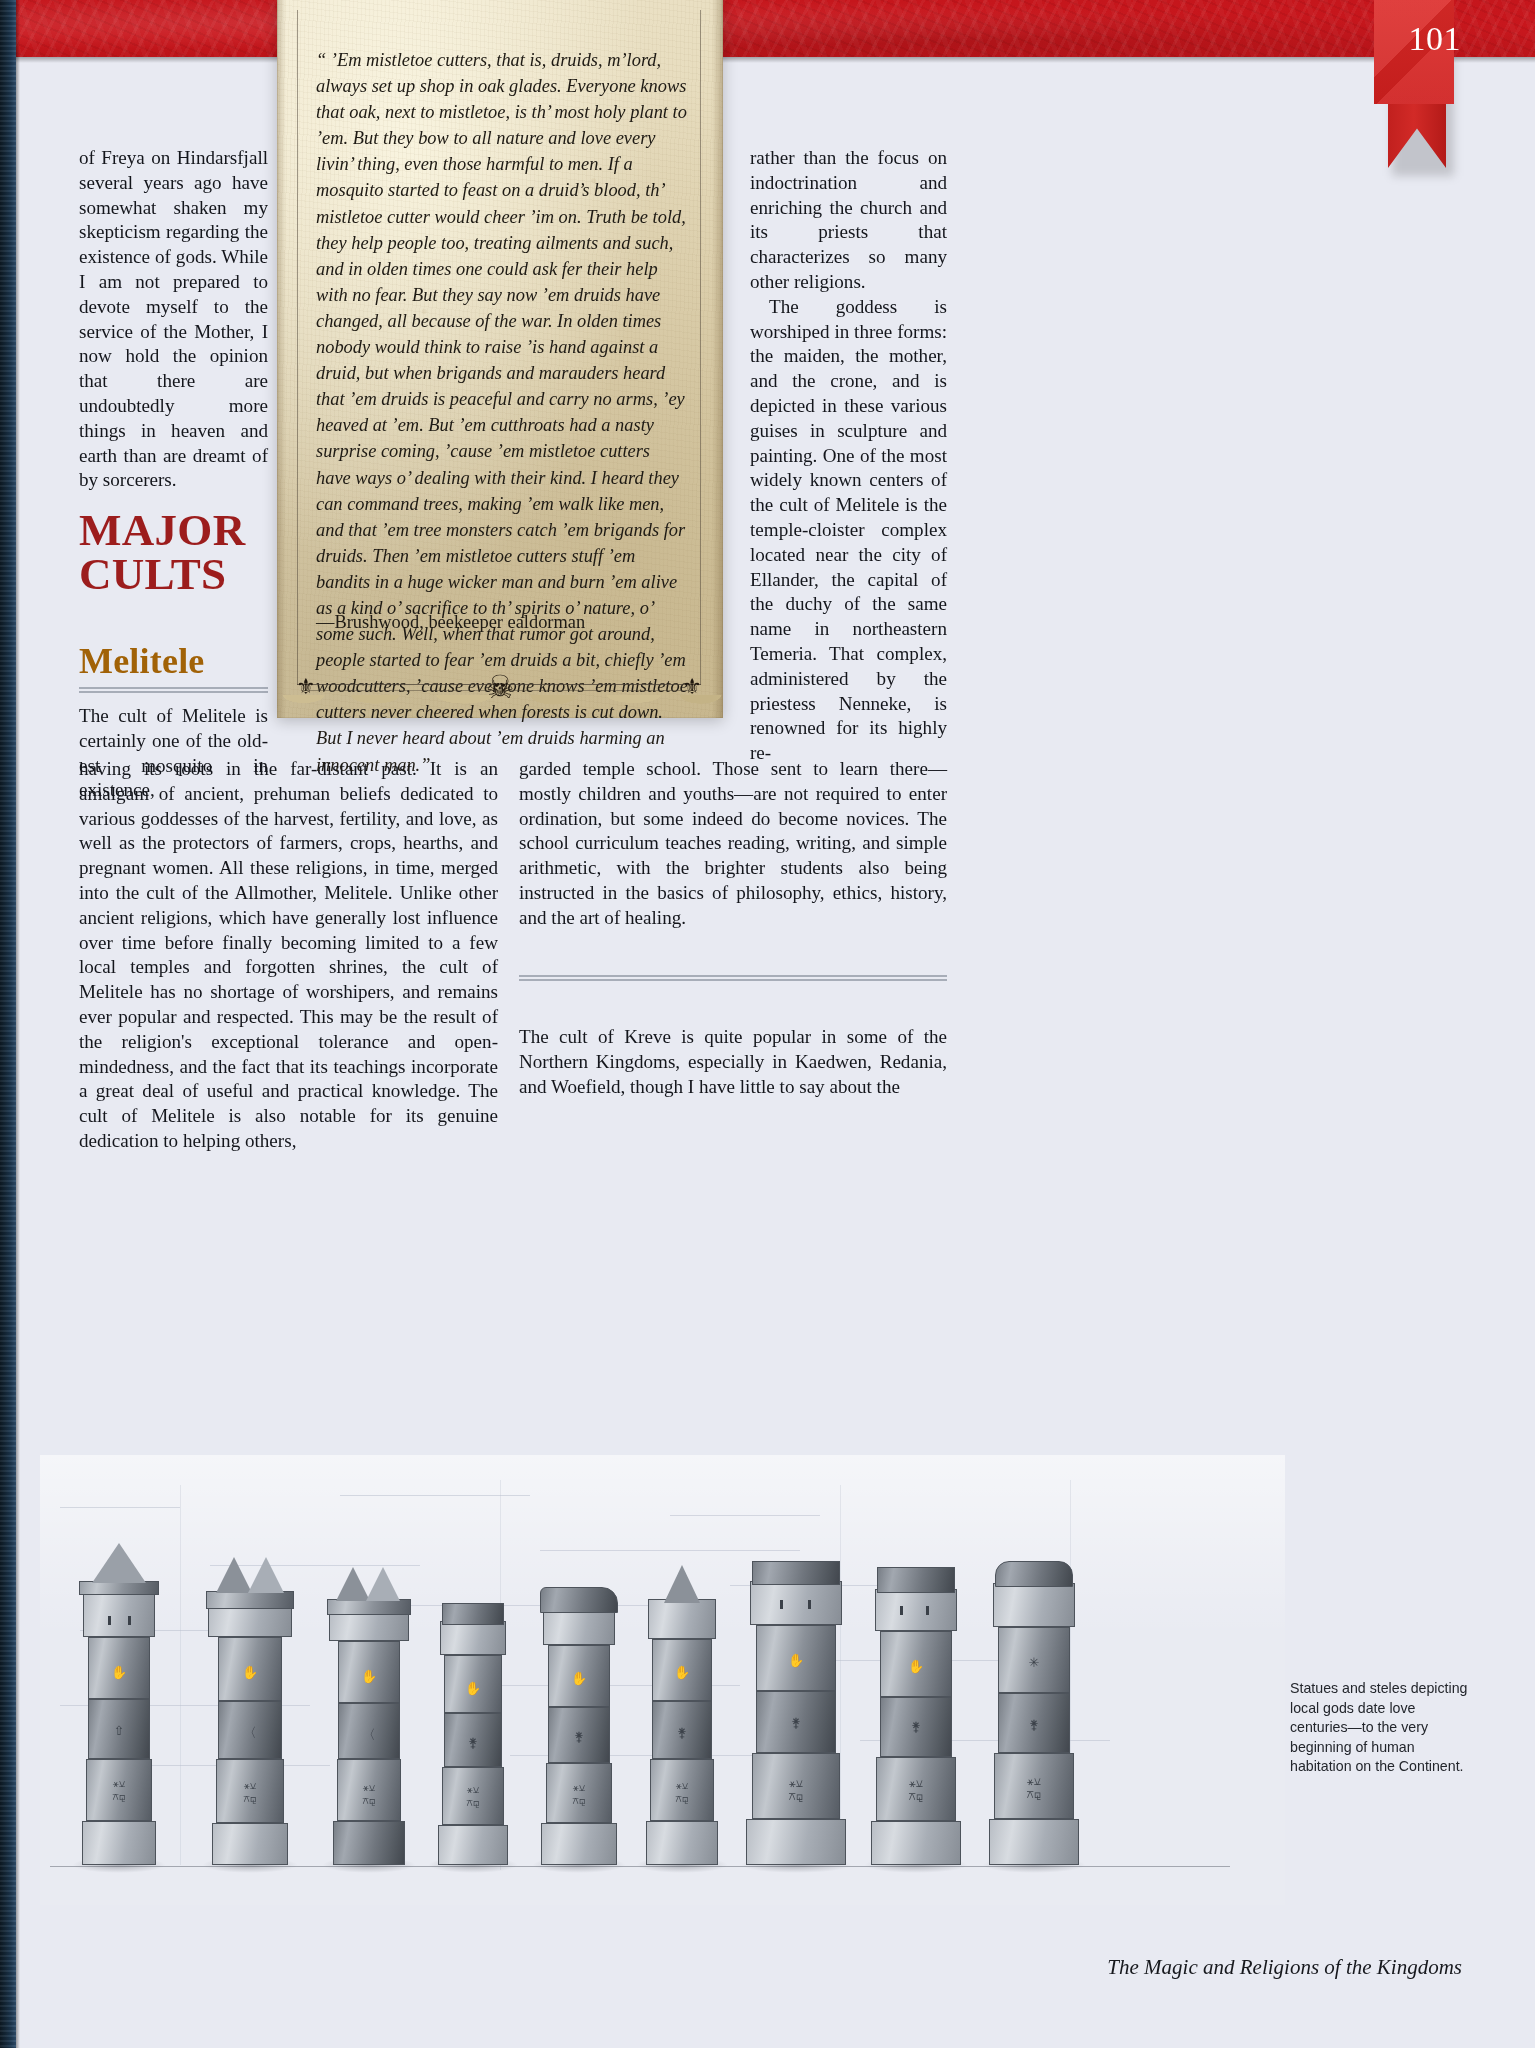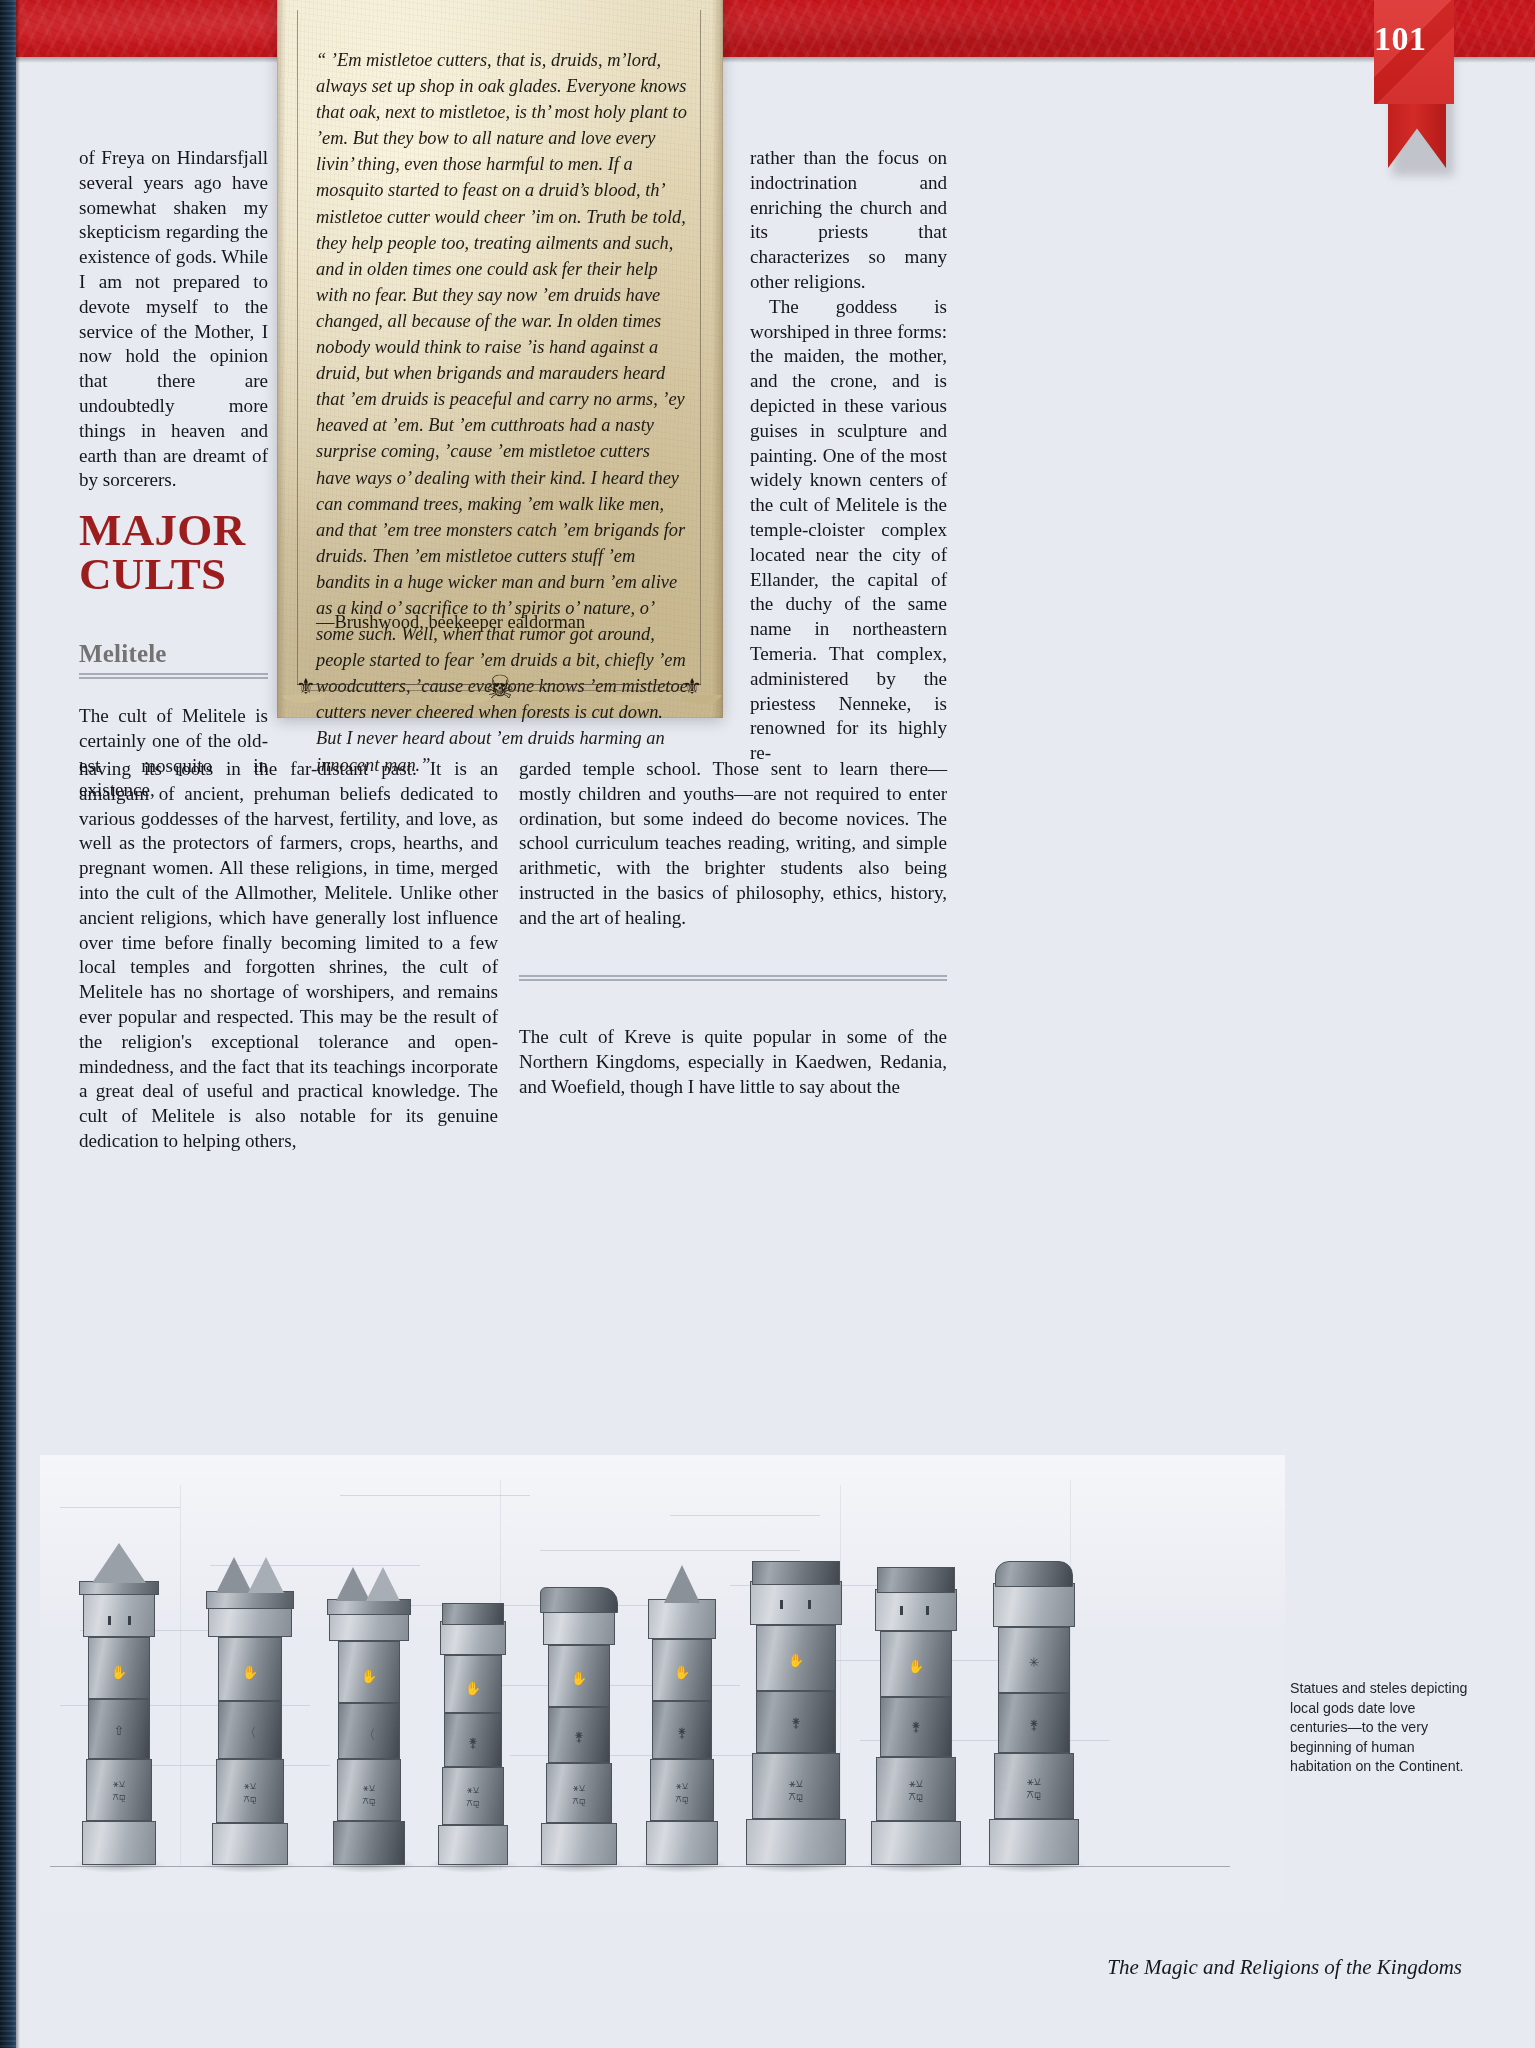--- a/index.html
+++ b/index.html
@@ -48,22 +48,22 @@
   
   .ribbon{position:absolute;left:1374px;top:0;width:80px;height:180px;z-index:9;}
   .ribbon-body{
     position:absolute;left:0;top:0;width:80px;height:104px;
     background:
       linear-gradient(135deg, rgba(255,255,255,.10) 0 42%, rgba(0,0,0,.06) 42% 58%, rgba(255,255,255,.08) 58% 100%),
       linear-gradient(to bottom,#dc2a28,#cf1f1e);
     z-index:3;
   }
   .ribbon-num{
-    position:absolute;left:0;top:20px;width:87px;text-align:left;
-    font-family:"Liberation Serif",serif;font-weight:bold;font-size:34px;
+    position:absolute;left:0;top:20px;width:87px;text-align:right;
+    font-family:"Liberation Serif",serif;font-weight:normal;font-size:34px;
     color:#fff;letter-spacing:.5px;z-index:4;
   }
   .ribbon-tail{
     position:absolute;left:14px;top:52px;width:58px;height:116px;
     background:linear-gradient(to right,#c1201e,#d22a27 45%,#b31a18);
     clip-path:polygon(0 0,100% 0,100% 100%,50% 66%,0 100%);
     z-index:2;
   }
   .ribbon-fold{
     position:absolute;left:14px;top:52px;width:58px;height:42px;
@@ -86,21 +86,21 @@
   #col-left-top{left:79px;top:146px;width:189px;}
   #col-right-top{left:750px;top:146px;width:197px;}
   
   .major-cults{
     position:absolute;left:79px;top:508px;width:230px;
     font-family:"Liberation Serif",serif;font-weight:bold;
     font-size:45px;line-height:44px;color:#9c1d1d;letter-spacing:.3px;
   }
   .sec-head{
     font-family:"Liberation Serif",serif;font-weight:bold;
-    font-size:25px;color:#737373;letter-spacing:.2px;
+    font-size:36px;color:#a16207;letter-spacing:.2px;
   }
   .rule{height:7px;margin-top:5px;margin-bottom:9px;
     background:
       linear-gradient(to bottom,
         #a7adb8 0 2px,
         #e8eaf2 2px 4px,
         #a7adb8 4px 6px,
         rgba(0,0,0,0) 6px 7px);
   }
   #melitele-head{position:absolute;left:79px;top:640px;width:189px;}

